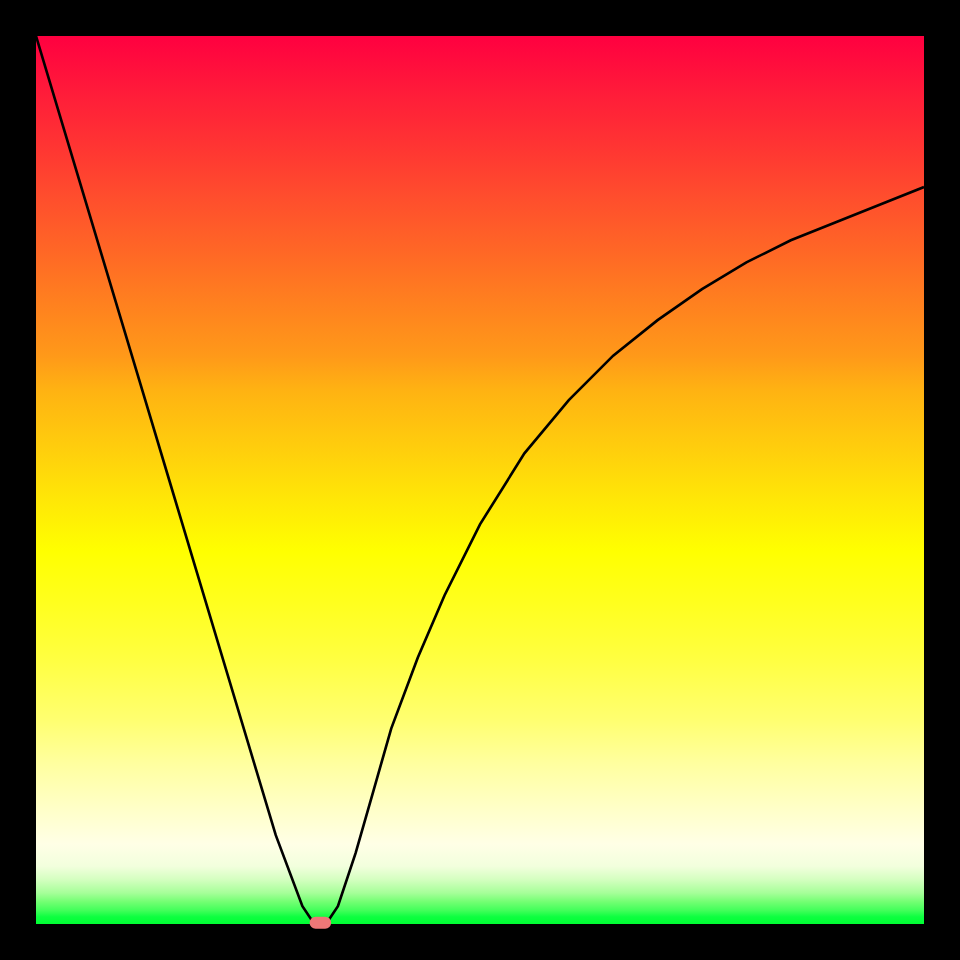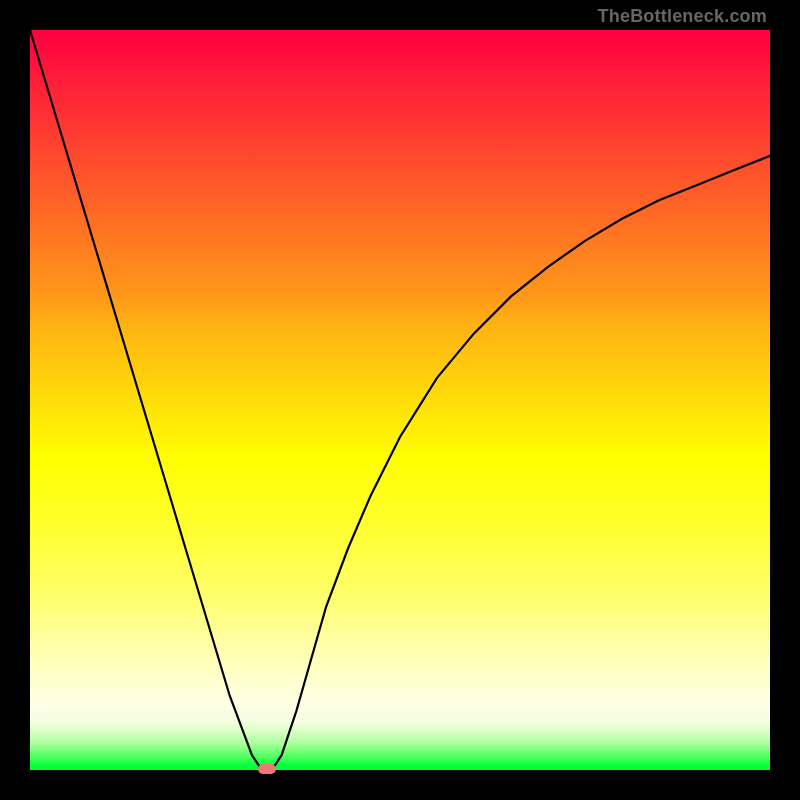--- a/index.html
+++ b/index.html
@@ -80,14 +80,13 @@
 
 <div class="frame">
   <div class="plot-area"></div>
 
   <svg class="curve" viewBox="0 0 740 740" preserveAspectRatio="none">
     <path id="curve-path" d="M 0.00 0.00 L 22.20 74.00 L 44.40 148.00 L 66.60 222.00 L 88.80 296.00 L 111.00 370.00 L 133.20 444.00 L 155.40 518.00 L 177.60 592.00 L 199.80 666.00 L 222.00 725.20 L 229.40 736.30 L 236.80 740.00 L 244.20 736.30 L 251.60 725.20 L 266.40 680.80 L 281.20 629.00 L 296.00 577.20 L 318.20 518.00 L 340.40 466.20 L 370.00 407.00 L 407.00 347.80 L 444.00 303.40 L 481.00 266.40 L 518.00 236.80 L 555.00 210.90 L 592.00 188.70 L 629.00 170.20 L 666.00 155.40 L 703.00 140.60 L 740.00 125.80" stroke="#000" stroke-width="2.2" fill="none"></path>
   </svg>
 
   <div class="marker" id="marker" style="left: 257.8px; top: 764px;"></div>
 
-  <div class="watermark">TheBottleneck.com</div>
 </div>
 
 </body></html>

